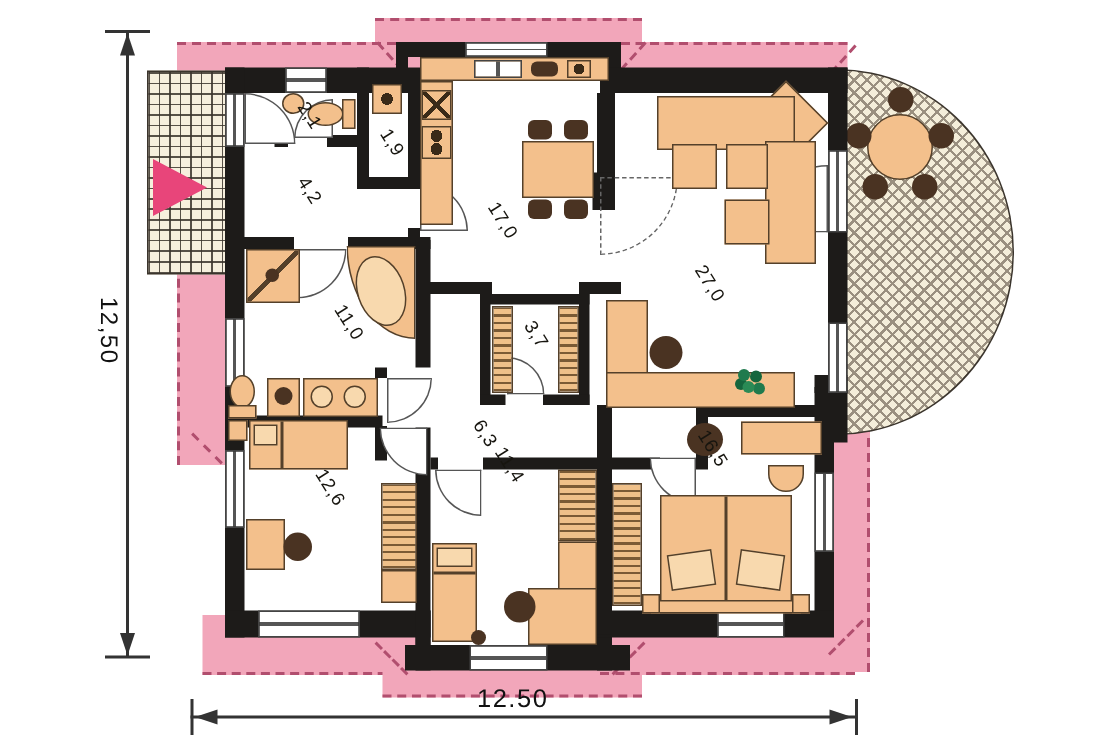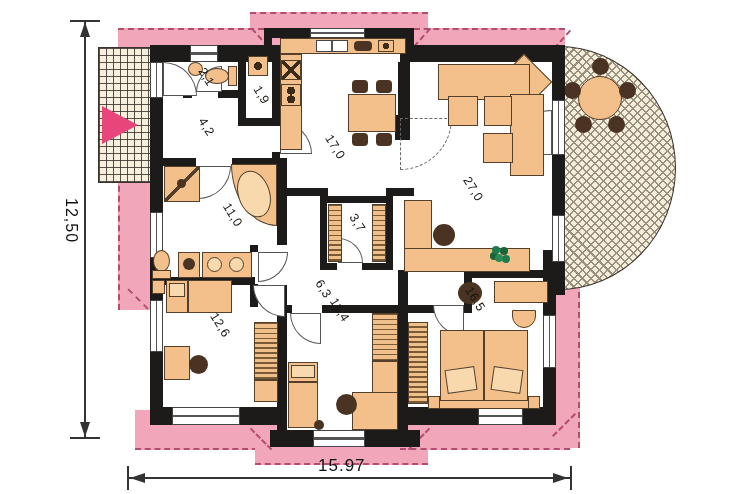--- a/index.html
+++ b/index.html
@@ -234,15 +234,15 @@
   <div class="dline" style="left:70px;top:437px;width:30px;height:1.5px"></div>
   <div class="abs" style="left:80px;top:22px;width:0;height:0;border-left:5px solid transparent;border-right:5px solid transparent;border-bottom:15px solid #333"></div>
   <div class="abs" style="left:80px;top:422px;width:0;height:0;border-left:5px solid transparent;border-right:5px solid transparent;border-top:15px solid #333"></div>
   <div class="dimtxt" style="left:62px;top:198px;writing-mode:vertical-rl">12,50</div>
 
   <div class="dline" style="left:127px;top:477px;width:445px;height:1.5px"></div>
   <div class="dline" style="left:127px;top:466px;width:1.5px;height:24px"></div>
   <div class="dline" style="left:570px;top:466px;width:1.5px;height:24px"></div>
   <div class="abs" style="left:130px;top:473px;width:0;height:0;border-top:5px solid transparent;border-bottom:5px solid transparent;border-right:15px solid #333"></div>
   <div class="abs" style="left:553px;top:473px;width:0;height:0;border-top:5px solid transparent;border-bottom:5px solid transparent;border-left:15px solid #333"></div>
-  <div class="dimtxt" style="left:318px;top:456px;font-size:17px">15.97</div>
+  <div class="dimtxt" style="left:318px;top:456px;font-size:17px">12.50</div>
 
 </div>
 
 </body></html>

